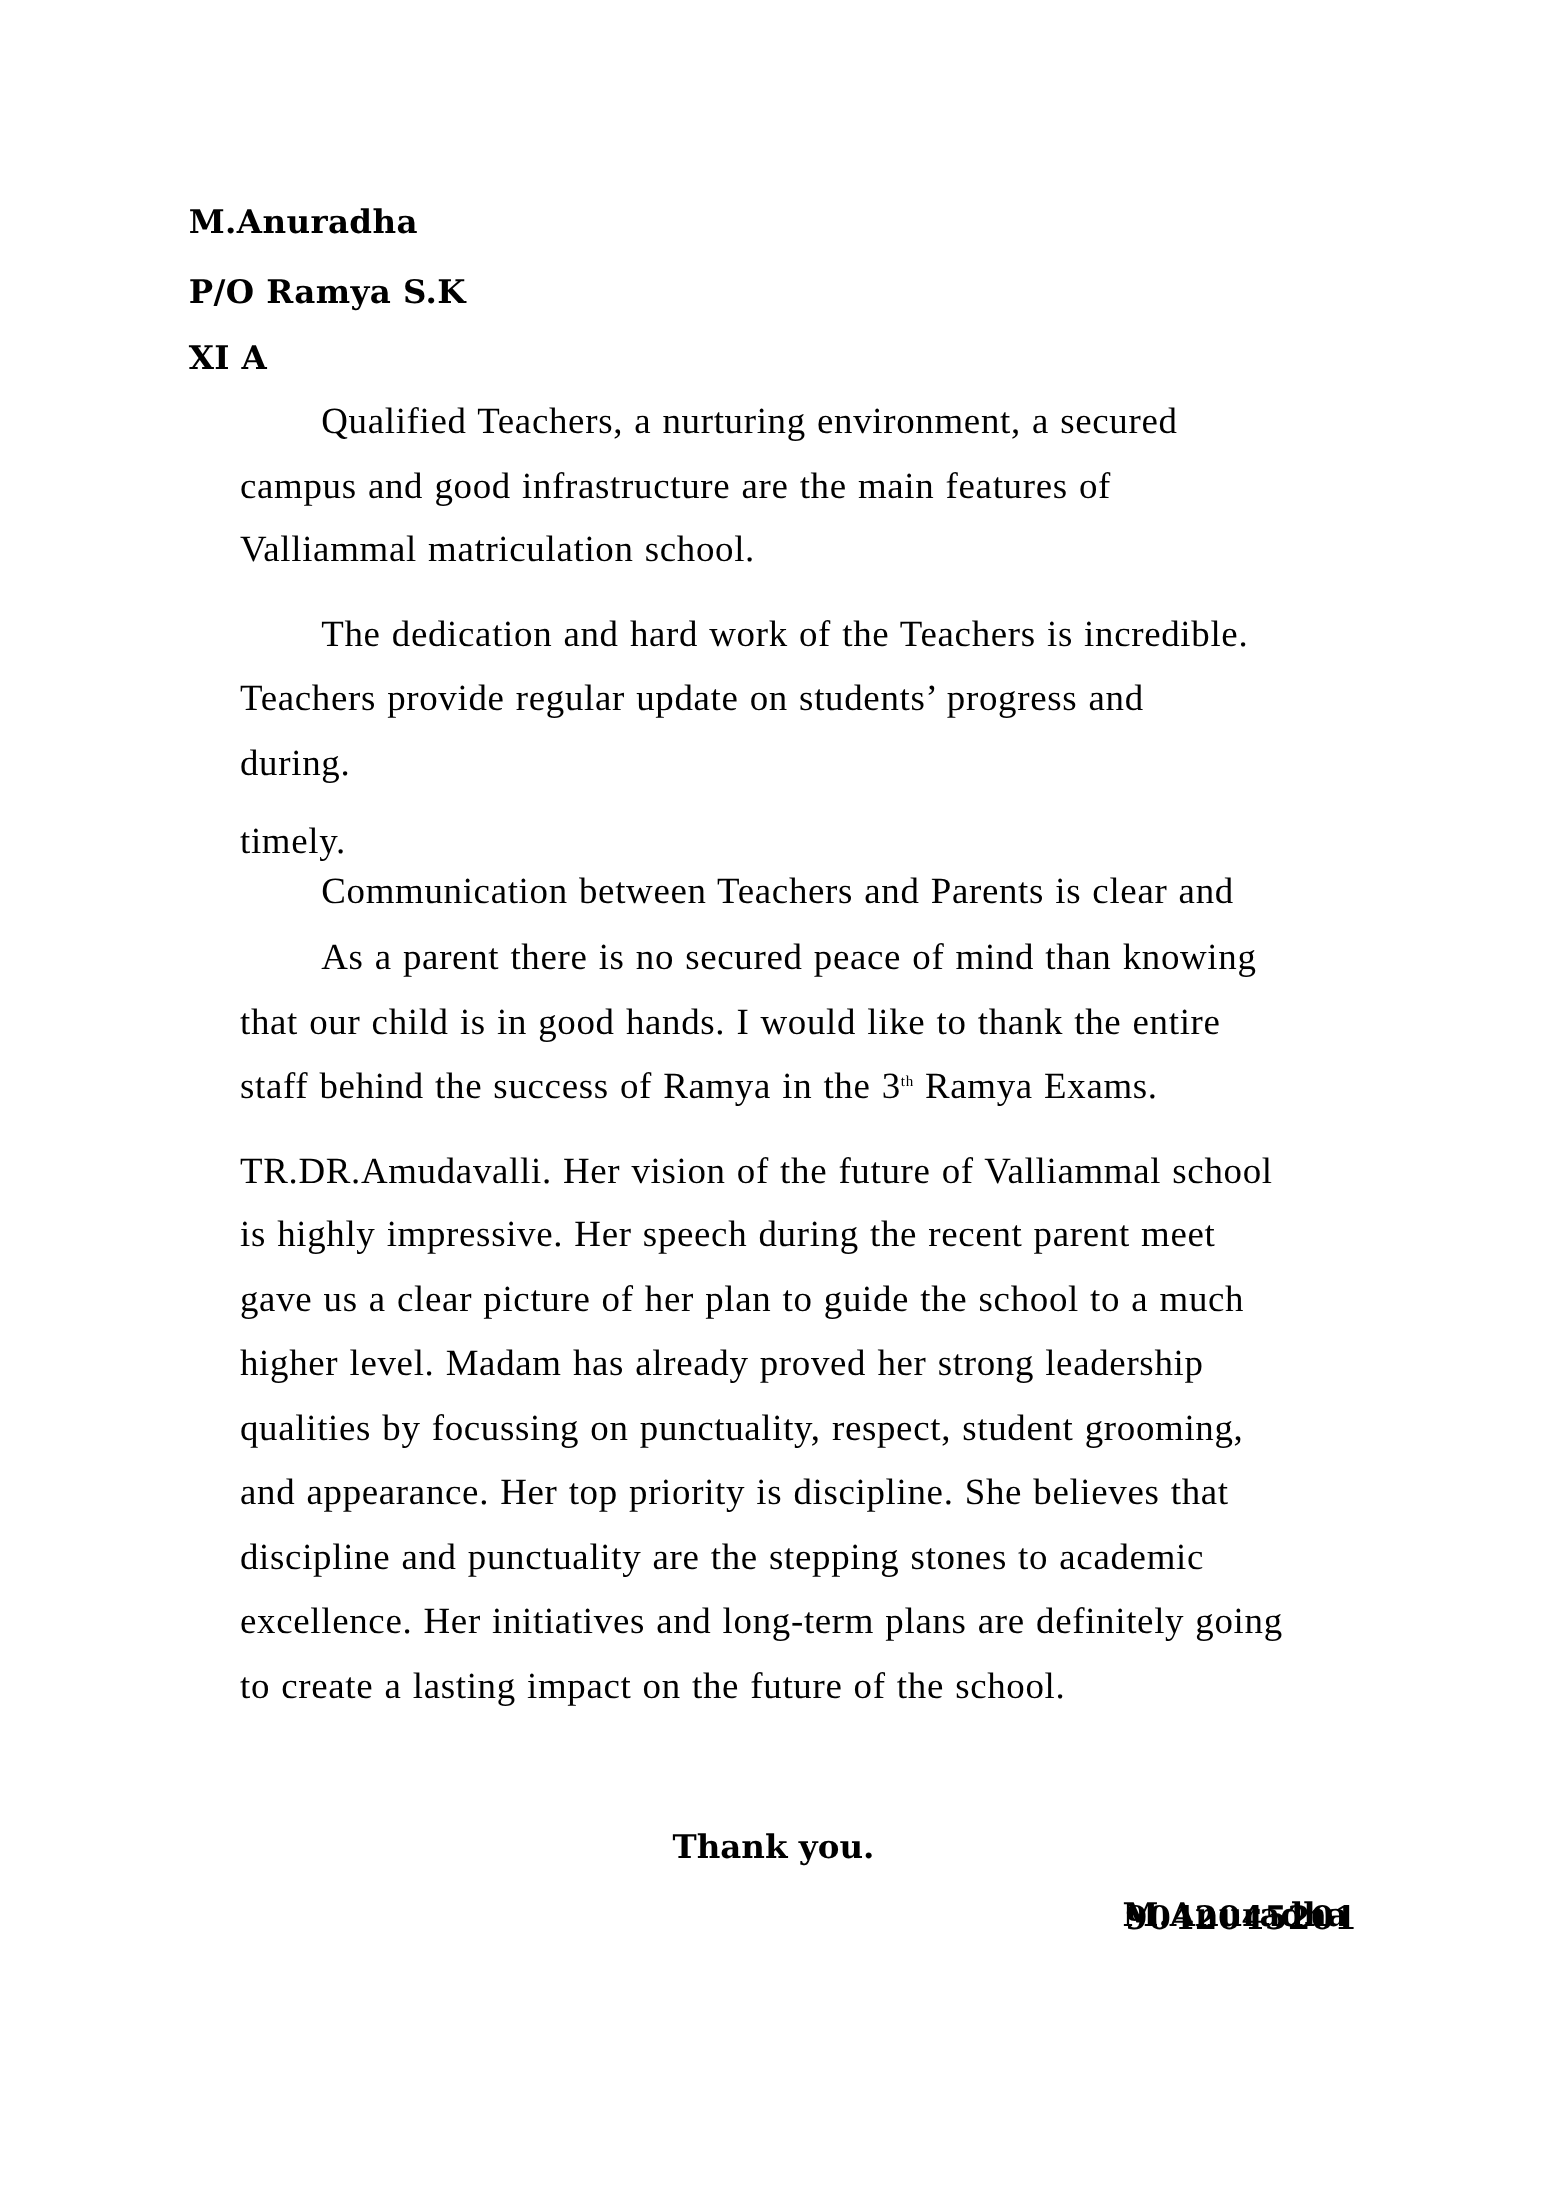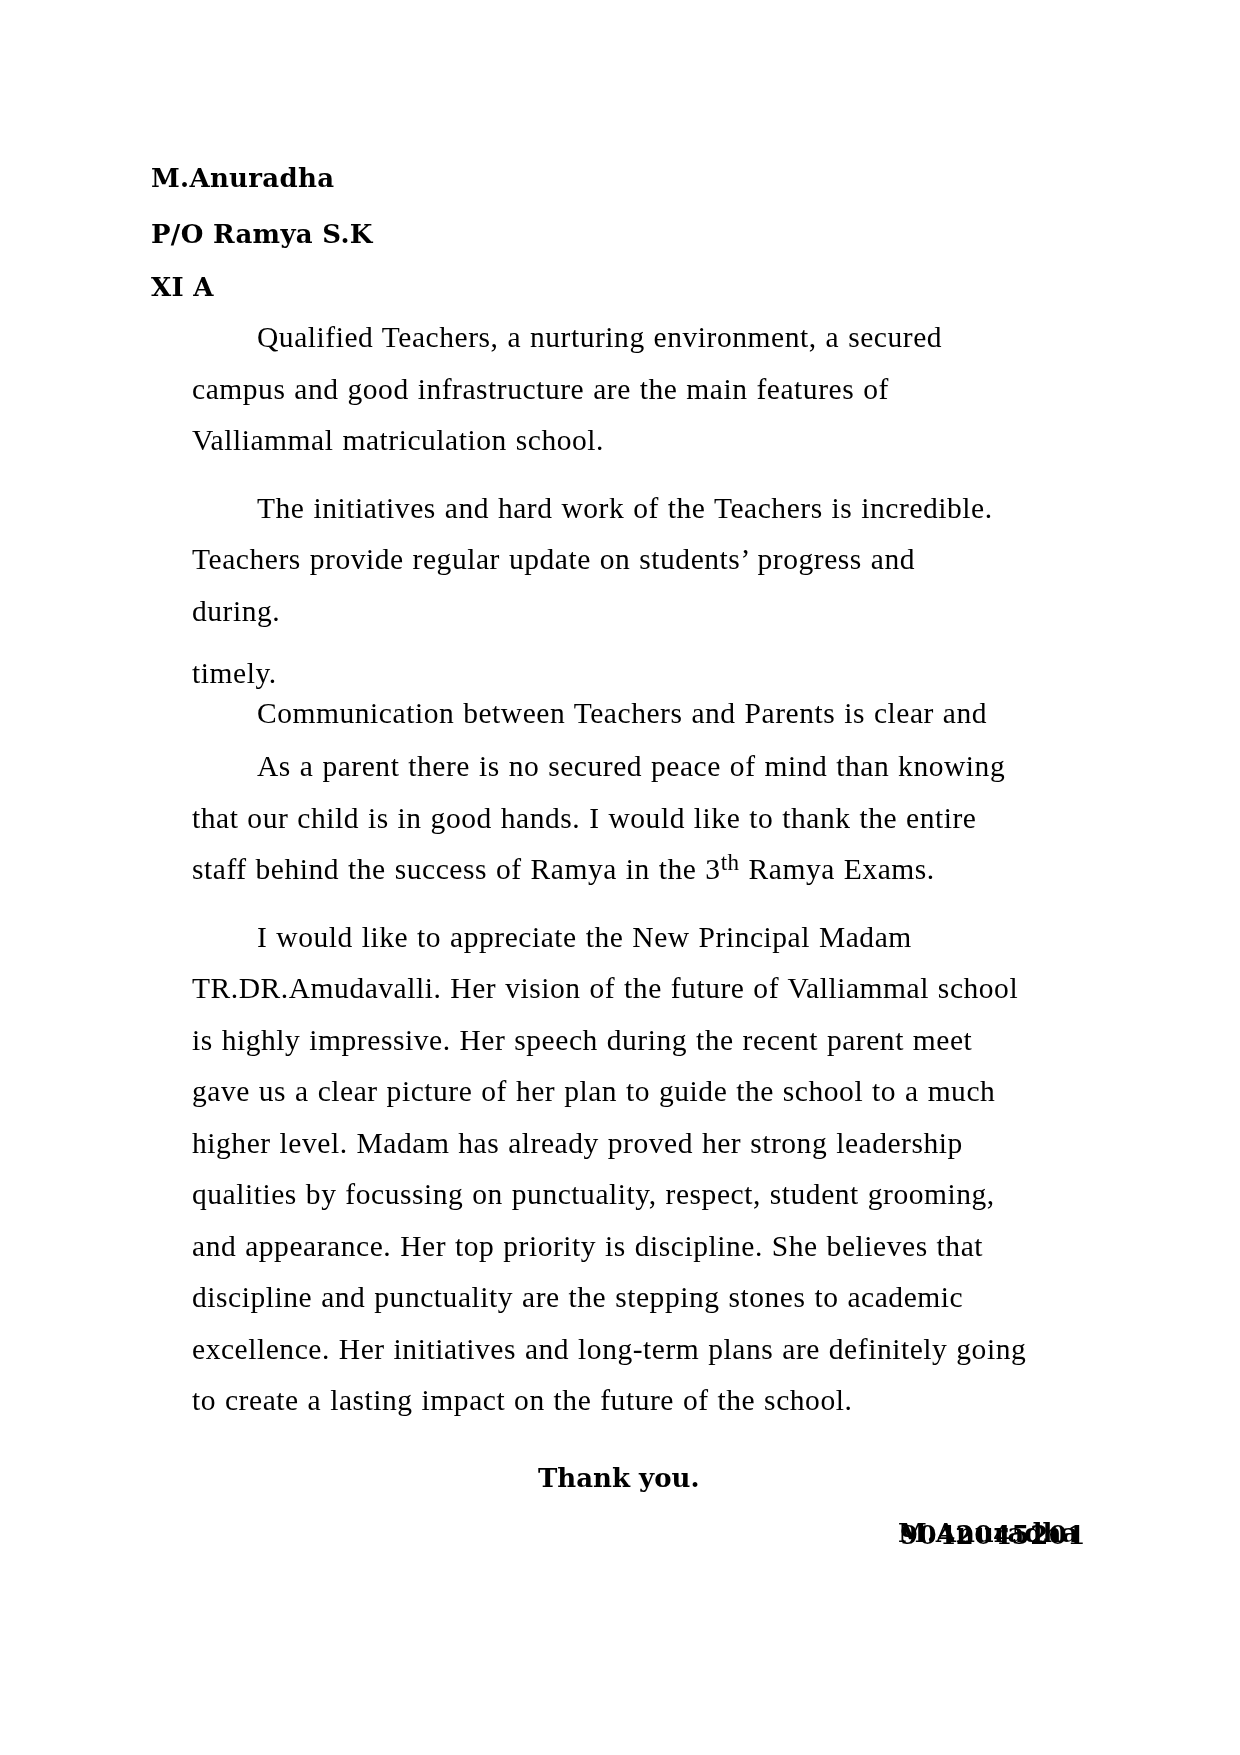--- a/index.html
+++ b/index.html
@@ -31,21 +31,21 @@
       line-height: 51.5px;
       margin: 0 0 16px 0;
       text-indent: 65px;
       letter-spacing: 0.55px;
       word-spacing: 1px;
       white-space: normal;
     }
     .para .ln { display: block; text-indent: 0; margin-left: 41px; }
     .para .ln.first { text-indent: 65px; }
     .para.tight { line-height: 40px; }
-    sup.th { font-size: 23px; vertical-align: 9px; line-height: 0; }
+    sup.th { font-size: 12px; vertical-align: 9px; line-height: 0; }
     .thanks {
       position: absolute;
       left: 538px;
       top: 1463px;
       font-family: "DejaVu Serif", serif;
       font-weight: bold;
       font-size: 26px;
       margin: 0;
       text-align: right;
     }
@@ -77,38 +77,37 @@
   <p class="header-line">P/O Ramya S.K</p>
   <p class="header-line" style="line-height:50px;">XI A</p>
 
   <p class="para" style="text-indent:0;">
     <span class="ln first">Qualified Teachers, a nurturing environment, a secured</span>
     <span class="ln">campus and good infrastructure are the main features of</span>
     <span class="ln">Valliammal matriculation school.</span>
   </p>
 
   <p class="para" style="text-indent:0; margin-top:14px;">
-    <span class="ln first">The initiatives and hard work of the Teachers is incredible.</span>
+    <span class="ln first">The dedication and hard work of the Teachers is incredible.</span>
     <span class="ln">Teachers provide regular update on students’ progress and</span>
     <span class="ln">during.</span>
   </p>
 
   <p class="para tight" style="text-indent:0; margin-top:14px; margin-bottom:8px;">
     <span class="ln">timely.</span>
     <span class="ln first">Communication between Teachers and Parents is clear and</span>
   </p>
 
   <p class="para" style="text-indent:0;">
     <span class="ln first">As a parent there is no secured peace of mind than knowing</span>
     <span class="ln">that our child is in good hands. I would like to thank the entire</span>
     <span class="ln"><span>staff behind the success of Ramya in the 3</span><sup class="th">th</sup><span> Ramya Exams.</span></span>
   </p>
 
   <p class="para" style="text-indent:0; margin-top:14px;">
-    <span class="ln first">I would like to appreciate the New Principal Madam</span>
     <span class="ln">TR.DR.Amudavalli. Her vision of the future of Valliammal school</span>
     <span class="ln">is highly impressive. Her speech during the recent parent meet</span>
     <span class="ln">gave us a clear picture of her plan to guide the school to a much</span>
     <span class="ln">higher level. Madam has already proved her strong leadership</span>
     <span class="ln">qualities by focussing on punctuality, respect, student grooming,</span>
     <span class="ln">and appearance. Her top priority is discipline. She believes that</span>
     <span class="ln">discipline and punctuality are the stepping stones to academic</span>
     <span class="ln">excellence. Her initiatives and long-term plans are definitely going</span>
     <span class="ln">to create a lasting impact on the future of the school.</span>
   </p>

